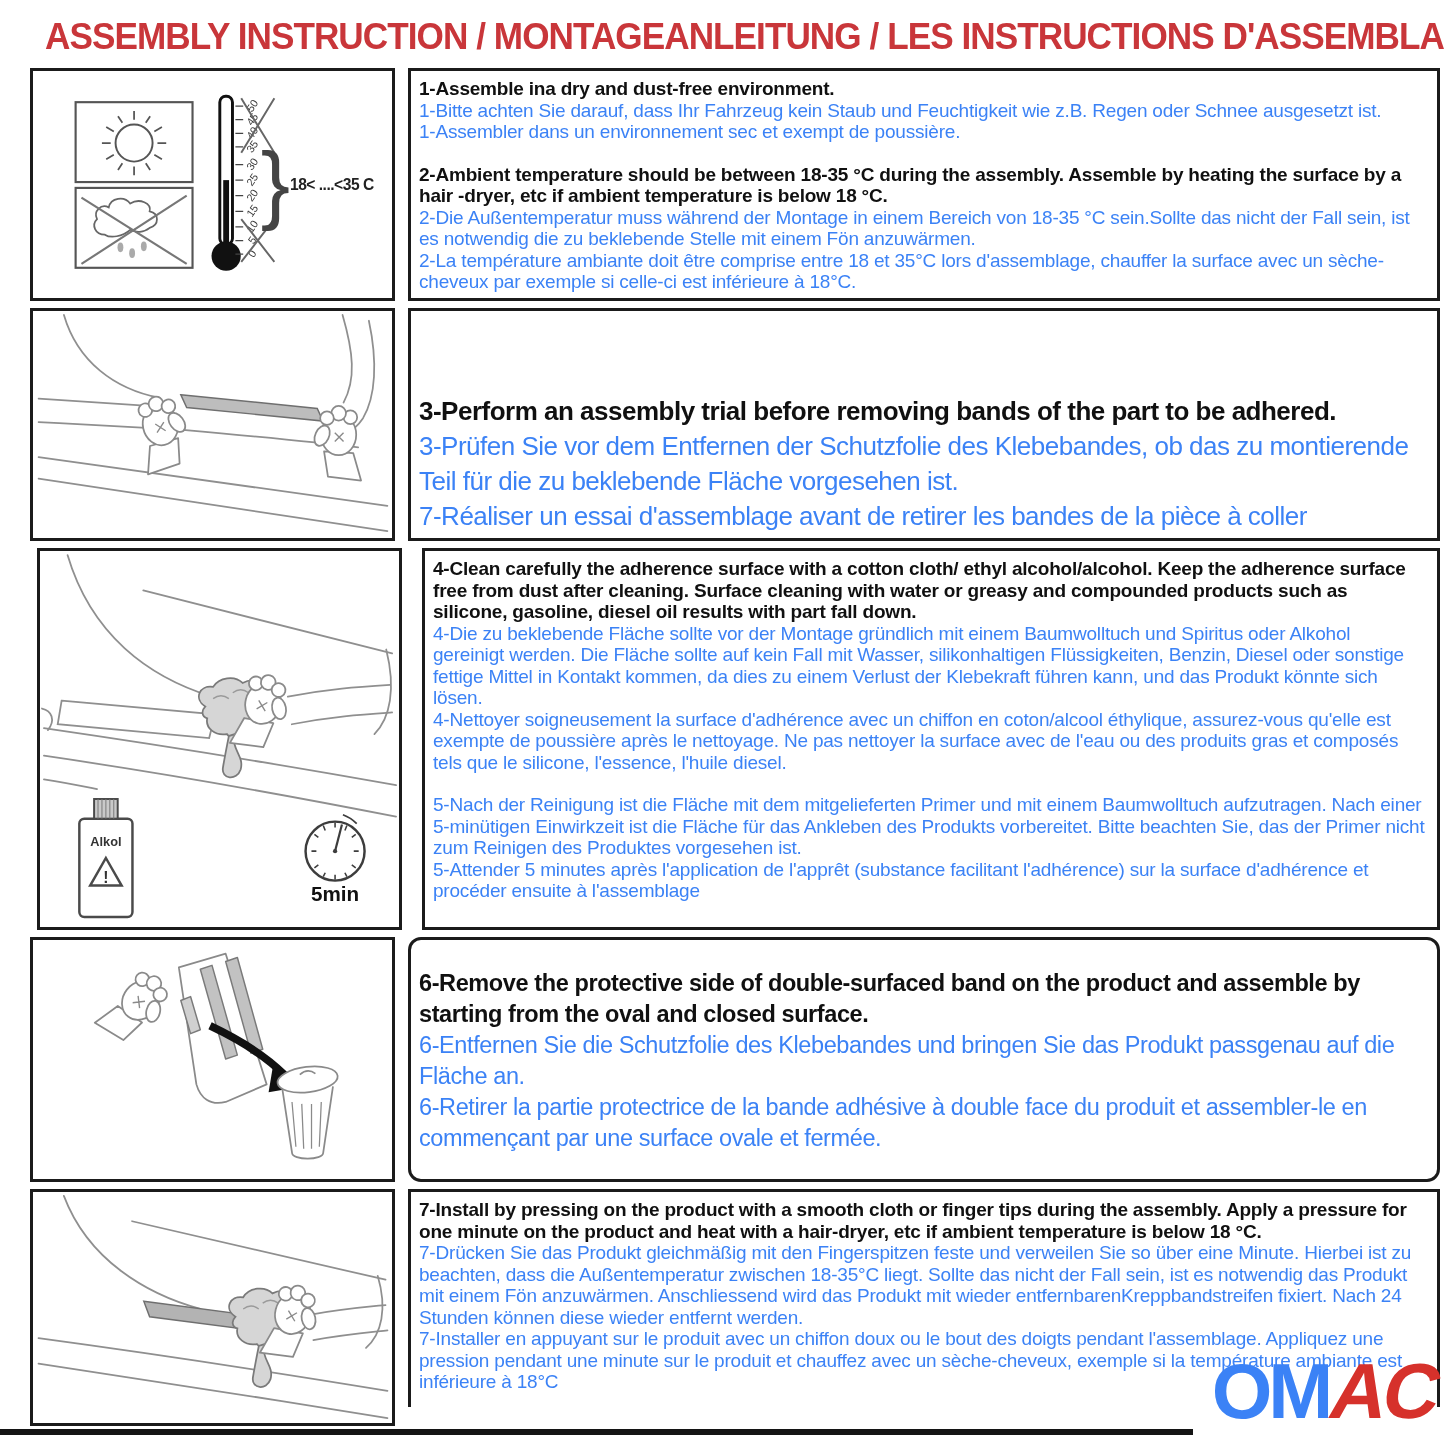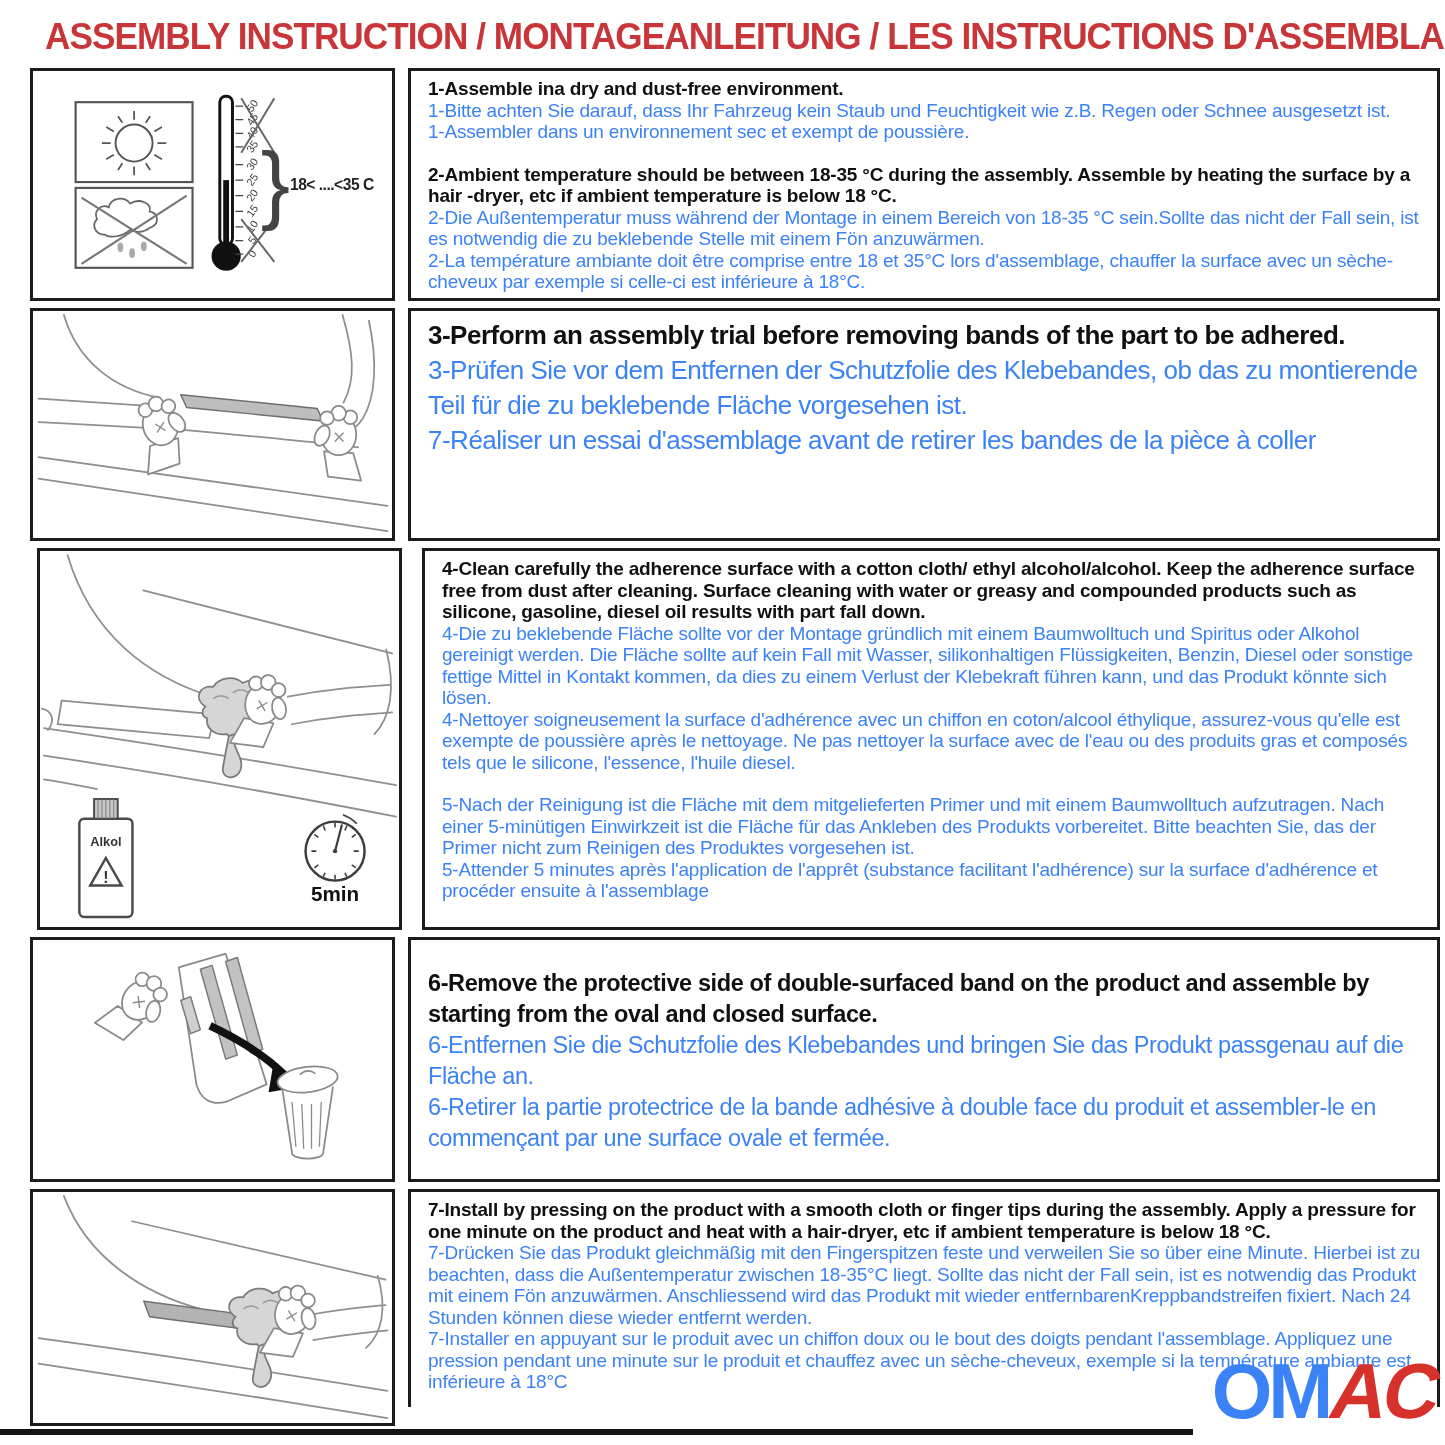--- a/index.html
+++ b/index.html
@@ -12,36 +12,36 @@
     margin: 16px 0 10px 45px; font-size: 37px; font-weight: 700;
     letter-spacing: -1px; white-space: nowrap; color: #c9363a;
     transform: scaleX(0.95); transform-origin: left center;
   }
   .content { padding: 0 5px 0 30px; }
   .row { display: flex; gap: 13px; margin-bottom: 7px; align-items: flex-start; }
   .illus-box { flex: none; width: 365px; border: 3px solid #1b1b1b; background: #fff; }
   .illus-box svg { display: block; width: 100%; height: 100%; }
   .text-box {
     flex: 1; border: 3px solid #1b1b1b; background:#fff; overflow: hidden;
-    padding: 7px 12px 4px 17px; font-size: 19px; line-height: 21.5px;
+    padding: 7px 12px 4px 8px; font-size: 19px; line-height: 21.5px;
     letter-spacing: -0.2px;
   }
   .r1 .illus-box, .r1 .text-box { height: 233px; }
   .r2 .illus-box, .r2 .text-box { height: 233px; }
   .r3 .illus-box, .r3 .text-box { height: 382px; margin-left: 7px; }
   .r4 .illus-box, .r4 .text-box { height: 245px; }
   .r5 .illus-box { height: 237px; }
   .r5 .text-box { height: 218px; border-bottom: none; }
   .block + .block { margin-top: 21px; }
   p.en { font-weight: 700; color: #101010; }
   p.de, p.fr { font-weight: 400; color: #3b82f6; }
-  .r2 .text-box { display:flex; flex-direction:column; justify-content:flex-start;
+  .r2 .text-box { display:flex; flex-direction:column; justify-content:flex-end;
     font-size: 26px; line-height: 35px; letter-spacing: -0.5px; }
   .r4 .text-box { display:flex; flex-direction:column; justify-content:center;
-    font-size: 23.5px; line-height: 31px; letter-spacing: -0.4px; }
+    font-size: 23.5px; line-height: 31px; letter-spacing: -0.4px; border-radius: 13px; }
   svg text { font-family: "Liberation Sans", sans-serif; }
   .tscale { font-size: 11px; fill: #3a3a3a; }
   .footer-line { position: absolute; left: 0; top: 1429px; width: 1193px; height: 6px; background: #141414; }
   .logo { position: absolute; right: 8px; top: 1352px; font-size: 78px; font-weight: 700;
           letter-spacing: -4px; line-height: 1; white-space: nowrap; }
   .logo-black { color: #3b82f6; }
   .logo-red { color: #d6312b; display: inline-block; transform: skewX(-12deg); margin-left: 3px; }
 </style>
 </head>
 <body>

